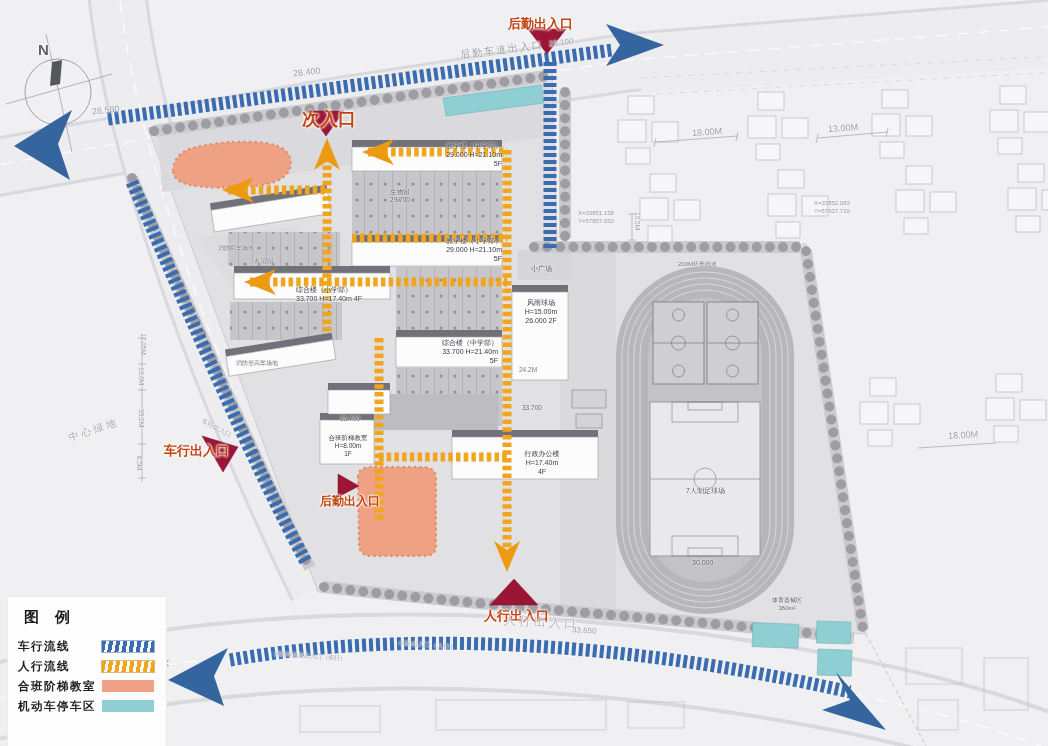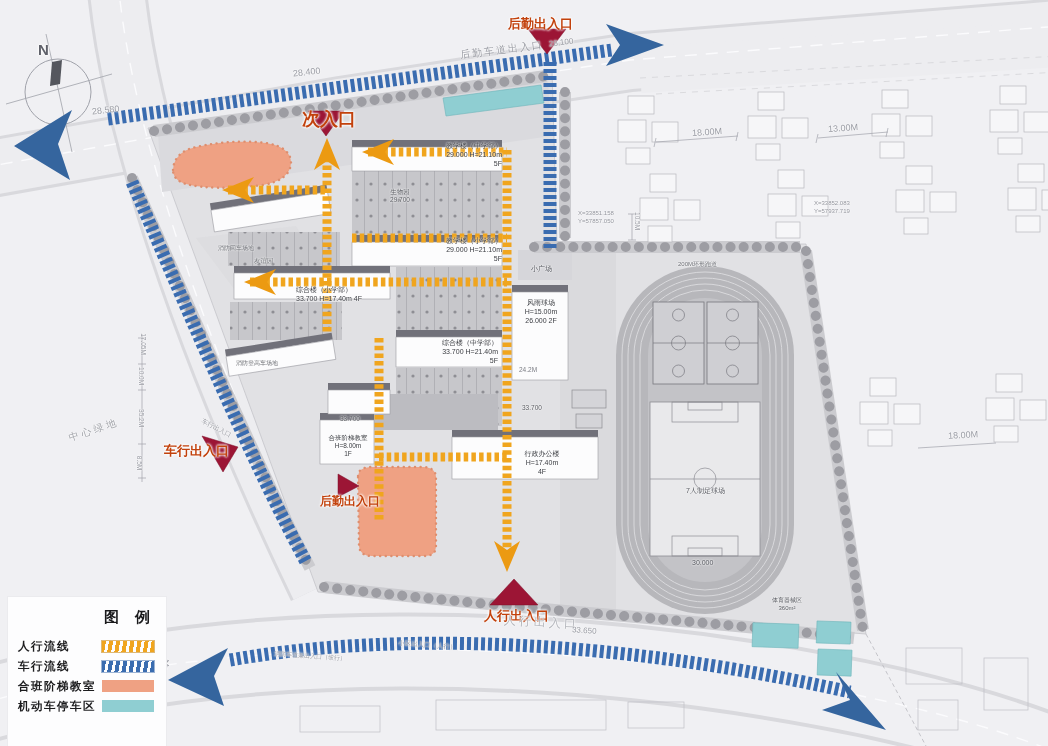--- a/index.html
+++ b/index.html
@@ -6,21 +6,21 @@
   .stage{position:relative;width:1048px;height:746px;overflow:hidden;
          font-family:"Liberation Sans","DejaVu Sans",sans-serif;background:#f0f0f3;}
   .stage svg{position:absolute;left:0;top:0;}
   #labels{position:absolute;left:0;top:0;width:1048px;height:746px;pointer-events:none;}
   .lbl{position:absolute;white-space:pre-line;line-height:1.25;color:#3a3c42;
        text-shadow:0 0 2px #fff,0 0 2px #fff;}
   .lbl.bold{font-weight:700;color:#c2410c;text-shadow:0 0 2px #fff,0 0 3px #fff,0 0 3px #fff;}
   
   .legend{position:absolute;left:8px;top:597px;width:158px;height:149px;background:#fdfdfe;
           box-shadow:0 0 0 1px #ebebee;}
-  .legend-title{text-align:right;font-size:15px;font-weight:700;color:#1a1a1c;
+  .legend-title{text-align:left;font-size:15px;font-weight:700;color:#1a1a1c;
                 letter-spacing:16px;text-indent:16px;padding:11px 0 9px;}
   .legend-row{display:flex;align-items:center;justify-content:space-between;
               padding:2.5px 12px 2.5px 10px;}
   .legend-label{font-size:11.5px;font-weight:700;color:#1c1c1e;letter-spacing:1.5px;}
   .legend-swatch{flex:none;}
   .sw-veh{width:52px;height:11px;background:repeating-linear-gradient(100deg,#3a6cb0 0 4px,#fdfdfe 4px 7px);outline:1px solid #9db4d4;}
   .sw-ped{width:52px;height:11px;background:repeating-linear-gradient(100deg,#f0a51e 0 4px,#fdfdfe 4px 7px);outline:1px solid #ddb877;}
   .sw-ent{width:0;height:0;border-left:15px solid transparent;border-right:15px solid transparent;
           border-bottom:16px solid #9c1535;margin-right:11px;}
   .sw-bike{width:52px;height:12px;background:#efa183;}
@@ -328,26 +328,26 @@
       <div class="lbl" style="left: 132px; top: 372px; font-size: 6.5px; color: rgb(154, 156, 164); transform: rotate(90deg);">10.0M</div>
       <div class="lbl" style="left: 132px; top: 414px; font-size: 6.5px; color: rgb(154, 156, 164); transform: rotate(90deg);">35.2M</div>
       <div class="lbl" style="left: 132px; top: 459px; font-size: 6.5px; color: rgb(154, 156, 164); transform: rotate(90deg);">8.5M</div>
       <div class="lbl" style="left: 200px; top: 424px; font-size: 6.5px; color: rgb(154, 156, 164); transform: rotate(28deg);">车行出入口</div>
       <div class="lbl bold" style="left: 38px; top: 41px; font-size: 15px; color: rgb(95, 97, 106);">N</div>
     </div>
 
 <div class="legend">
   <div class="legend-title">图例</div>
   <div class="legend-row">
+    <span class="legend-label">车行流线</span>
+    <span class="legend-swatch sw-veh"></span>
+  </div>
+  <div class="legend-row">
     <span class="legend-label">人行流线</span>
     <span class="legend-swatch sw-ped"></span>
-  </div>
-  <div class="legend-row">
-    <span class="legend-label">车行流线</span>
-    <span class="legend-swatch sw-veh"></span>
   </div>
   <div class="legend-row">
     <span class="legend-label">合班阶梯教室</span>
     <span class="legend-swatch sw-bike"></span>
   </div>
   <div class="legend-row">
     <span class="legend-label">机动车停车区</span>
     <span class="legend-swatch sw-motor"></span>
   </div>
 </div>

